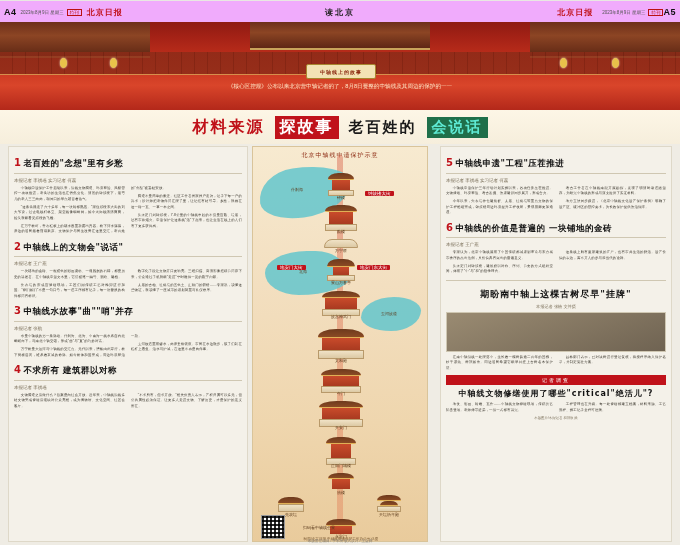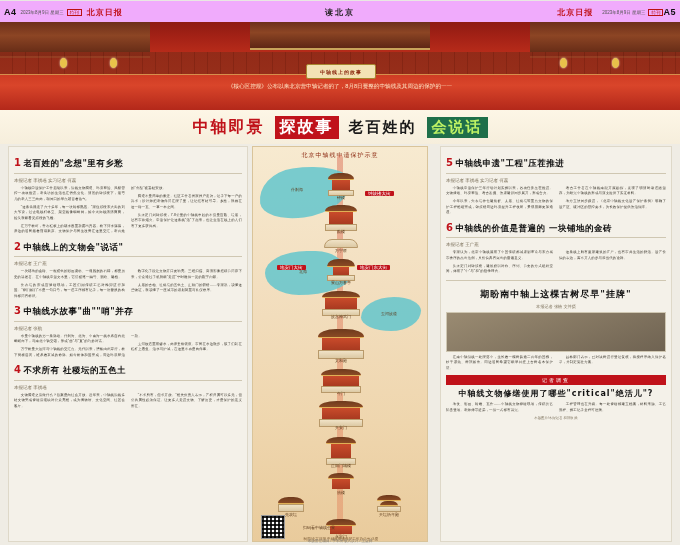--- a/index.html
+++ b/index.html
@@ -33,21 +33,21 @@
 
   .bannerbadge{position:absolute;left:306px;top:42px;width:68px;height:13px;background:#f3e2b4;border:1px solid #a8862f;border-radius:2px;display:flex;align-items:center;justify-content:center;}
   .bannerbadge span{font-size:5px;color:#8c2a12;letter-spacing:1px;font-weight:bold;}
   .kicker{position:absolute;left:150px;top:60px;width:380px;text-align:center;font-size:5.6px;color:#ffe9c9;line-height:1.5;}
 
   
   .headline{position:absolute;left:0;top:88px;width:680px;height:34px;background:linear-gradient(180deg,#fdf6e6 0%,#f6eedc 100%);display:flex;align-items:center;justify-content:center;gap:10px;border-bottom:1px solid #d8cfb6;}
   .hl1,.hl3{font-size:16px;font-weight:bold;color:#c0121a;letter-spacing:2px;font-family:"DejaVu Sans",sans-serif;}
   .hl2{font-size:16px;font-weight:bold;color:#ffffff;background:#c0121a;padding:1px 5px;letter-spacing:2px;font-family:"DejaVu Sans",sans-serif;}
   .hl4{font-size:15px;font-weight:bold;color:#1a1a1a;letter-spacing:2px;font-family:"DejaVu Sans",sans-serif;}
-  .hl5{font-size:15px;font-weight:bold;color:#bef264;background:#1f6f4a;padding:1px 5px;letter-spacing:2px;font-family:Liberation Mono, monospace;}
+  .hl5{font-size:15px;font-weight:bold;color:#5eead4;background:#1f6f4a;padding:1px 5px;letter-spacing:2px;font-family:Liberation Mono, monospace;}
 
   
   .body{position:absolute;left:0;top:122px;width:680px;height:401px;background:#efece4;}
   .colL{position:absolute;left:8px;top:2px;width:240px;height:396px;background:#f4f1e9;border:1px solid #ded8c8;box-sizing:border-box;padding:4px 5px;}
   .colR{position:absolute;right:8px;top:2px;width:232px;height:396px;background:#f4f1e9;border:1px solid #ded8c8;box-sizing:border-box;padding:4px 5px;}
   .center-map{position:absolute;left:252px;top:2px;width:176px;height:396px;background:linear-gradient(180deg,#f7ead0 0%,#f3dfc0 35%,#efd6ae 70%,#e9cb9c 100%);border:1px solid #d9c49a;box-sizing:border-box;overflow:hidden;}
 
   h2.art{font-size:8.5px;font-weight:bold;color:#111;margin:6px 0 3px 0;letter-spacing:.5px;font-family:"DejaVu Sans",sans-serif;line-height:1.25;}
   h2.art .num{display:inline-block;color:#c0121a;font-size:10px;margin-right:2px;}
   .rule{height:1px;background:#cfc7b2;margin:3px 0 4px 0;}
@@ -121,21 +121,21 @@
       <div class="lantern" style="left:110px;top:36px"></div>
       <div class="lantern" style="left:560px;top:36px"></div>
       <div class="lantern" style="left:612px;top:36px"></div>
       <div class="bannerbadge">
         <span>中轴线上的故事</span>
       </div>
       <div class="kicker">《核心区控规》公布以来北京营中轴记者的了，8月8日要整的中轴线及其周边的保护的一一</div>
     </div>
 
     <div class="headline">
-      <span class="hl1">中轴即景</span>
+      <span class="hl1">材料来源</span>
       <span class="hl2">探故事</span>
       <span class="hl4">老百姓的</span>
       <span class="hl5">会说话</span>
     </div>
 
     <div class="body">
 
       <div class="colL">
 
         <h2 class="art">
@@ -168,21 +168,21 @@
         </h2>
         <div class="rule"></div>
         <div class="byline">本报记者 张航</div>
         <div class="txt">
           <p>水是中轴线的另一条脉络。什刹海、北海、中南海一线水系自西北蜿蜒而下，与南北中轴交错，形成"曲"与"直"的巧妙对话。</p>
           <p>万宁桥是大运河与中轴线的交汇点。元代以来，漕船由此穿行，桥下闸板启闭，维系着京城的命脉。如今桥体加固完成，周边环境整治一新。</p>
           <p>玉河故道重现碧水，两岸垂柳依依。市民在水边散步，孩子们趴在栏杆上看鱼。治水与护城，在这里不再是两件事。</p>
         </div>
 
         <h2 class="art">
-          <span class="num">4</span><span>不求所有 社稷坛的五色土</span>
+          <span class="num">4</span><span>不求所有 建筑群以对称</span>
         </h2>
         <div class="rule"></div>
         <div class="byline">本报记者 李祺瑶</div>
         <div class="txt">
           <p>文物腾退之后做什么？答案是向社会开放。近年来，中轴线沿线多处文物完成修缮后陆续对公众亮相，成为博物馆、文化空间、社区会客厅。</p>
           <p>"不求所有，但求开放。"相关负责人表示，产权归属可以多元，但公共属性必须保证。让更多人走进文物、了解历史，才是保护的意义所在。</p>
         </div>
       </div>
 
       <div class="center-map">

